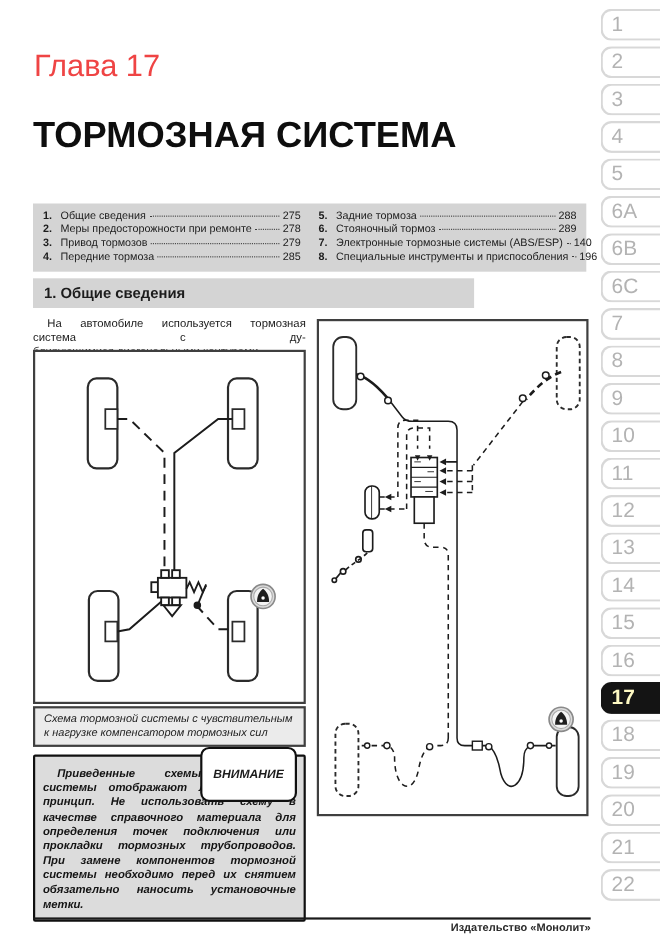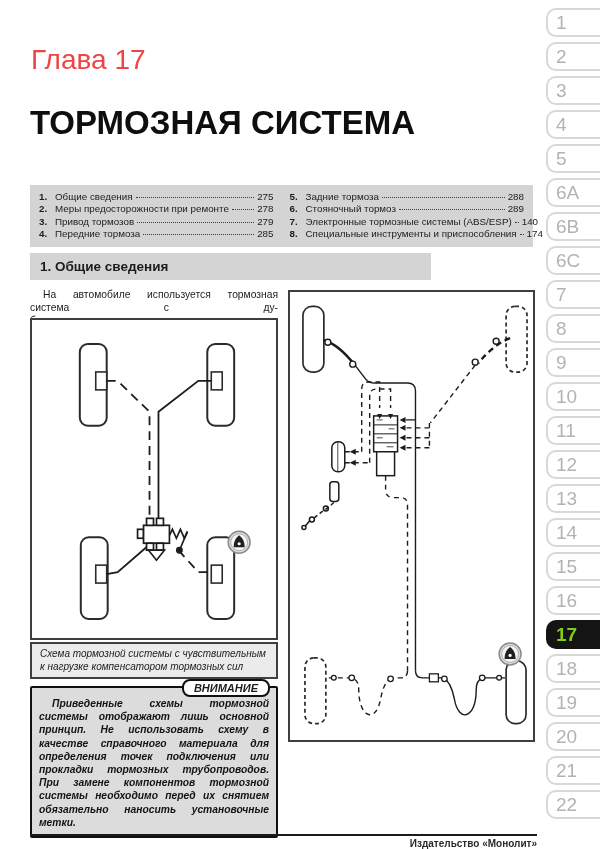--- a/index.html
+++ b/index.html
@@ -37,31 +37,31 @@
   #fig1{left:30px;top:318px;width:248px;}
   #fig1 .fig-box{width:248px;height:322px;}
   #fig2{left:288px;top:290px;width:247px;}
   #fig2 .fig-box{width:247px;height:452px;}
   #fig2 .fig-cap{padding:5px 8px;}
 
   
   .warn{position:absolute;left:30px;top:686px;width:248px;background:#dcdcdc;
         border:2px solid #101010;border-radius:2px;box-sizing:border-box;}
   .warn-label{position:absolute;top:-9px;right:6px;background:#fff;border:2px solid #101010;
-              border-radius:8px;padding:0 10px;font-size:11px;line-height:14px;
+              border-radius:8px;padding:16px 10px;font-size:11px;line-height:14px;
               font-weight:bold;font-style:italic;}
   .warn-text{padding:9px 7px 7px 7px;font-size:10.3px;line-height:13.2px;font-weight:bold;
              font-style:italic;text-align:justify;text-indent:13px;color:#141414;}
 
   
   .tabs{position:absolute;top:8px;right:0;width:54px;}
   .tab{height:29px;margin-bottom:5px;border:2px solid #d8d8d8;border-right:none;
        border-radius:10px 0 0 10px;box-sizing:border-box;background:#fff;
        font-size:19px;line-height:25px;padding-left:8px;color:#b3b3b3;}
-  .tab.active{background:#141414;border-color:#141414;color:#84cc16;font-weight:bold;}
+  .tab.active{background:#141414;border-color:#141414;color:#fef9c3;font-weight:bold;}
 
   
   .foot-rule{position:absolute;left:30px;top:834px;width:507px;height:2px;background:#1a1a1a;}
   .foot-pub{position:absolute;right:63px;top:838px;font-size:10px;font-weight:bold;color:#2a2a2a;}
 
   svg{display:block;}
 </style>
 </head>
 <body>
 
@@ -113,21 +113,21 @@
         <div class="toc-row">
         <span class="toc-num">7.</span>
         <span class="toc-label">Электронные тормозные системы (ABS/ESP)</span>
         <span class="toc-dots"></span>
         <span class="toc-page">140</span>
       </div>
         <div class="toc-row">
         <span class="toc-num">8.</span>
         <span class="toc-label">Специальные инструменты и приспособления</span>
         <span class="toc-dots"></span>
-        <span class="toc-page">174</span>
+        <span class="toc-page">196</span>
       </div>
       </div>
   </div>
 
   <div class="sec-bar">1. Общие сведения</div>
 
   <div class="intro">
     <div class="l1">На автомобиле используется тормозная система с ду-</div>
     <div class="l2">блирующимися диагональными контурами.</div>
   </div>

